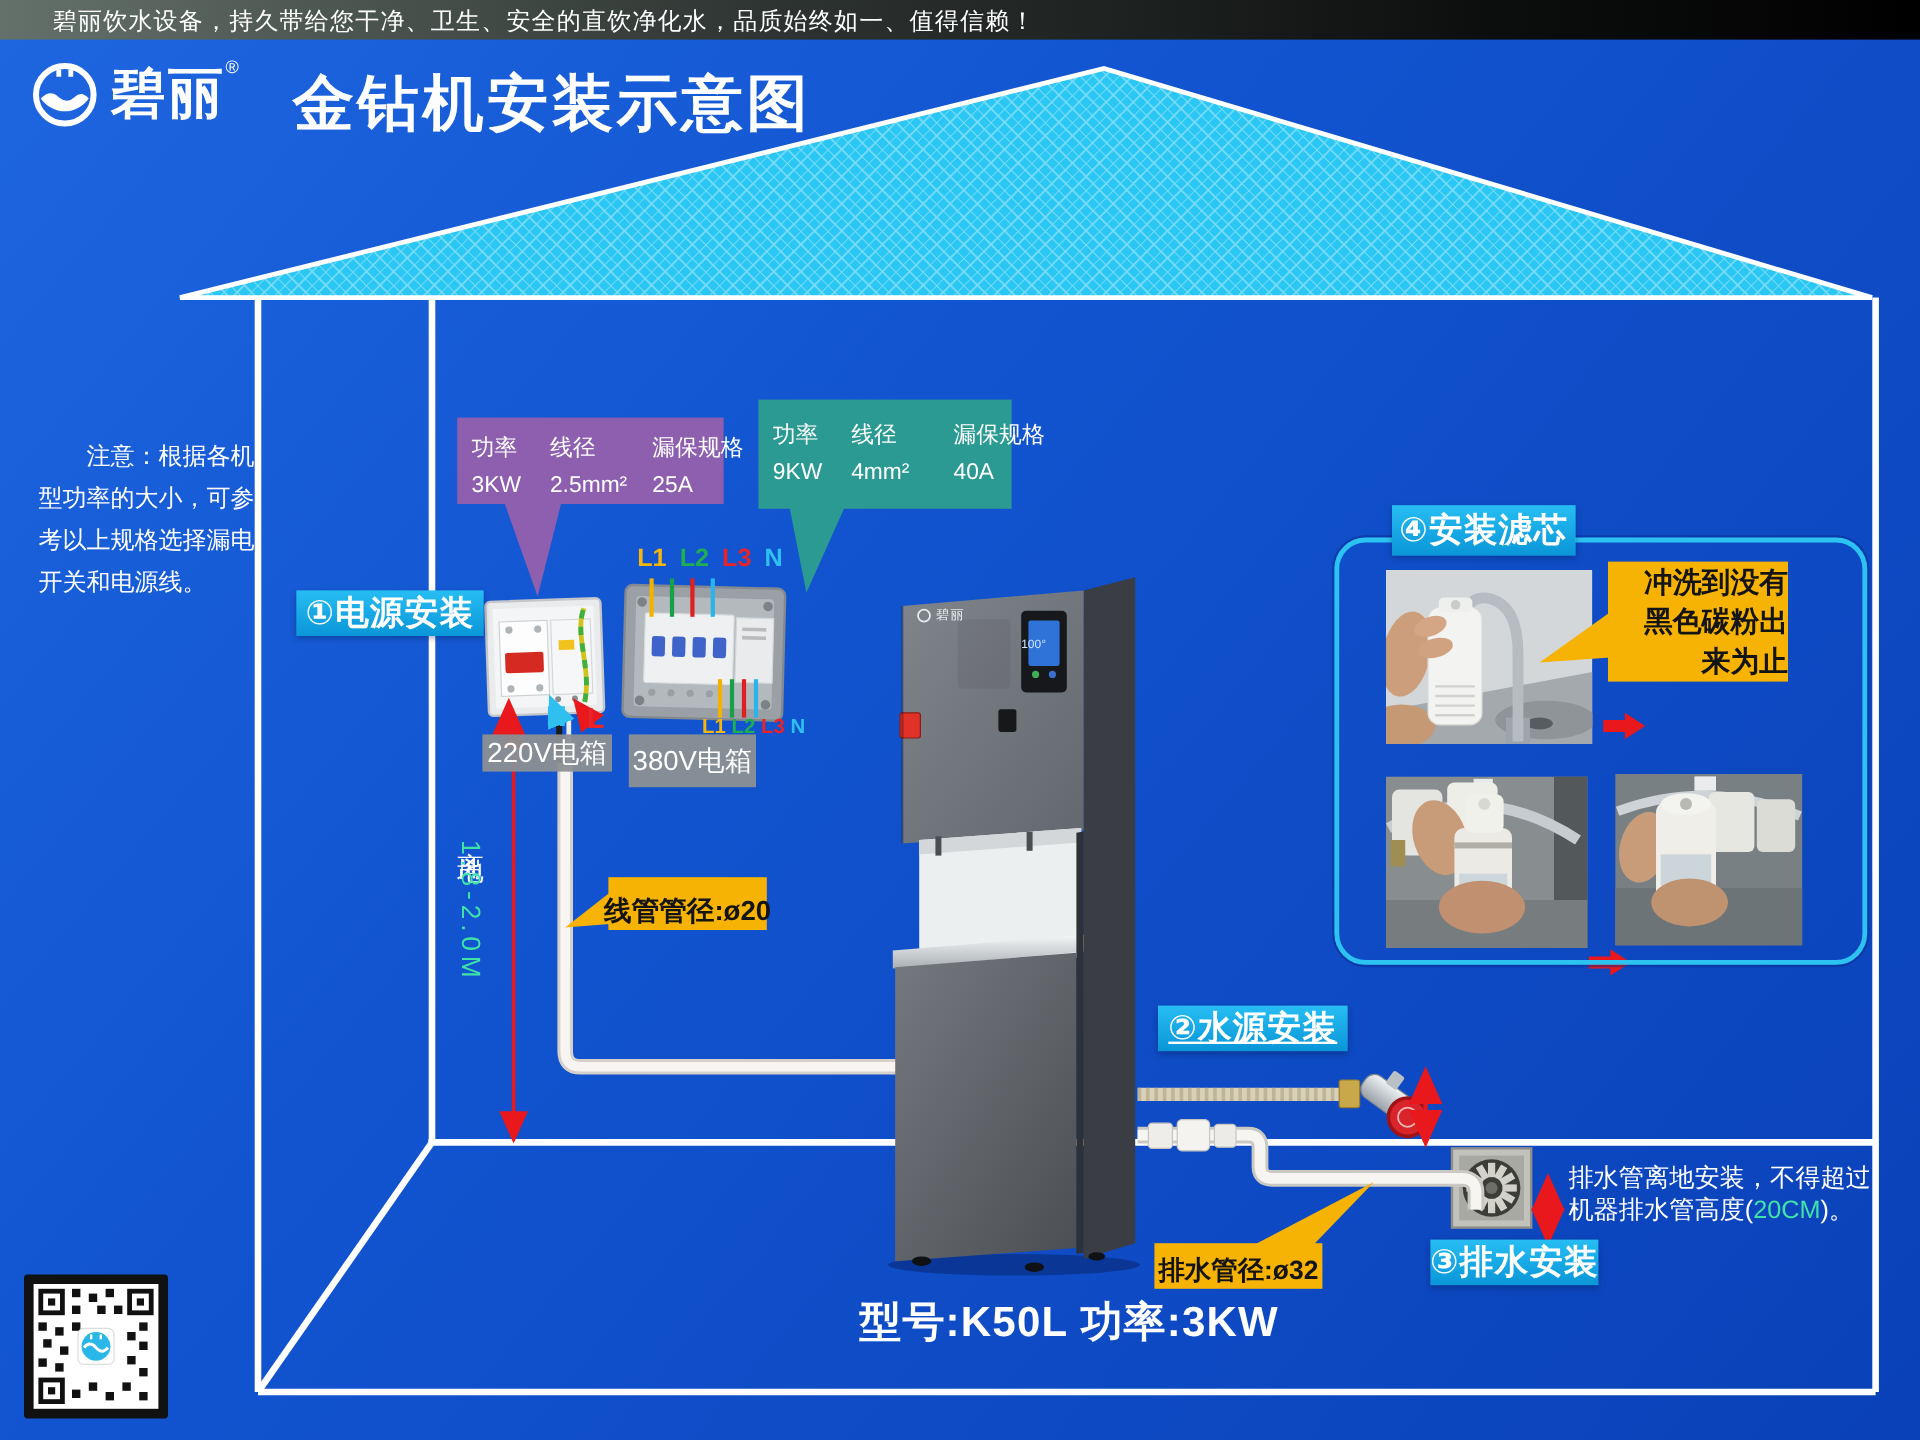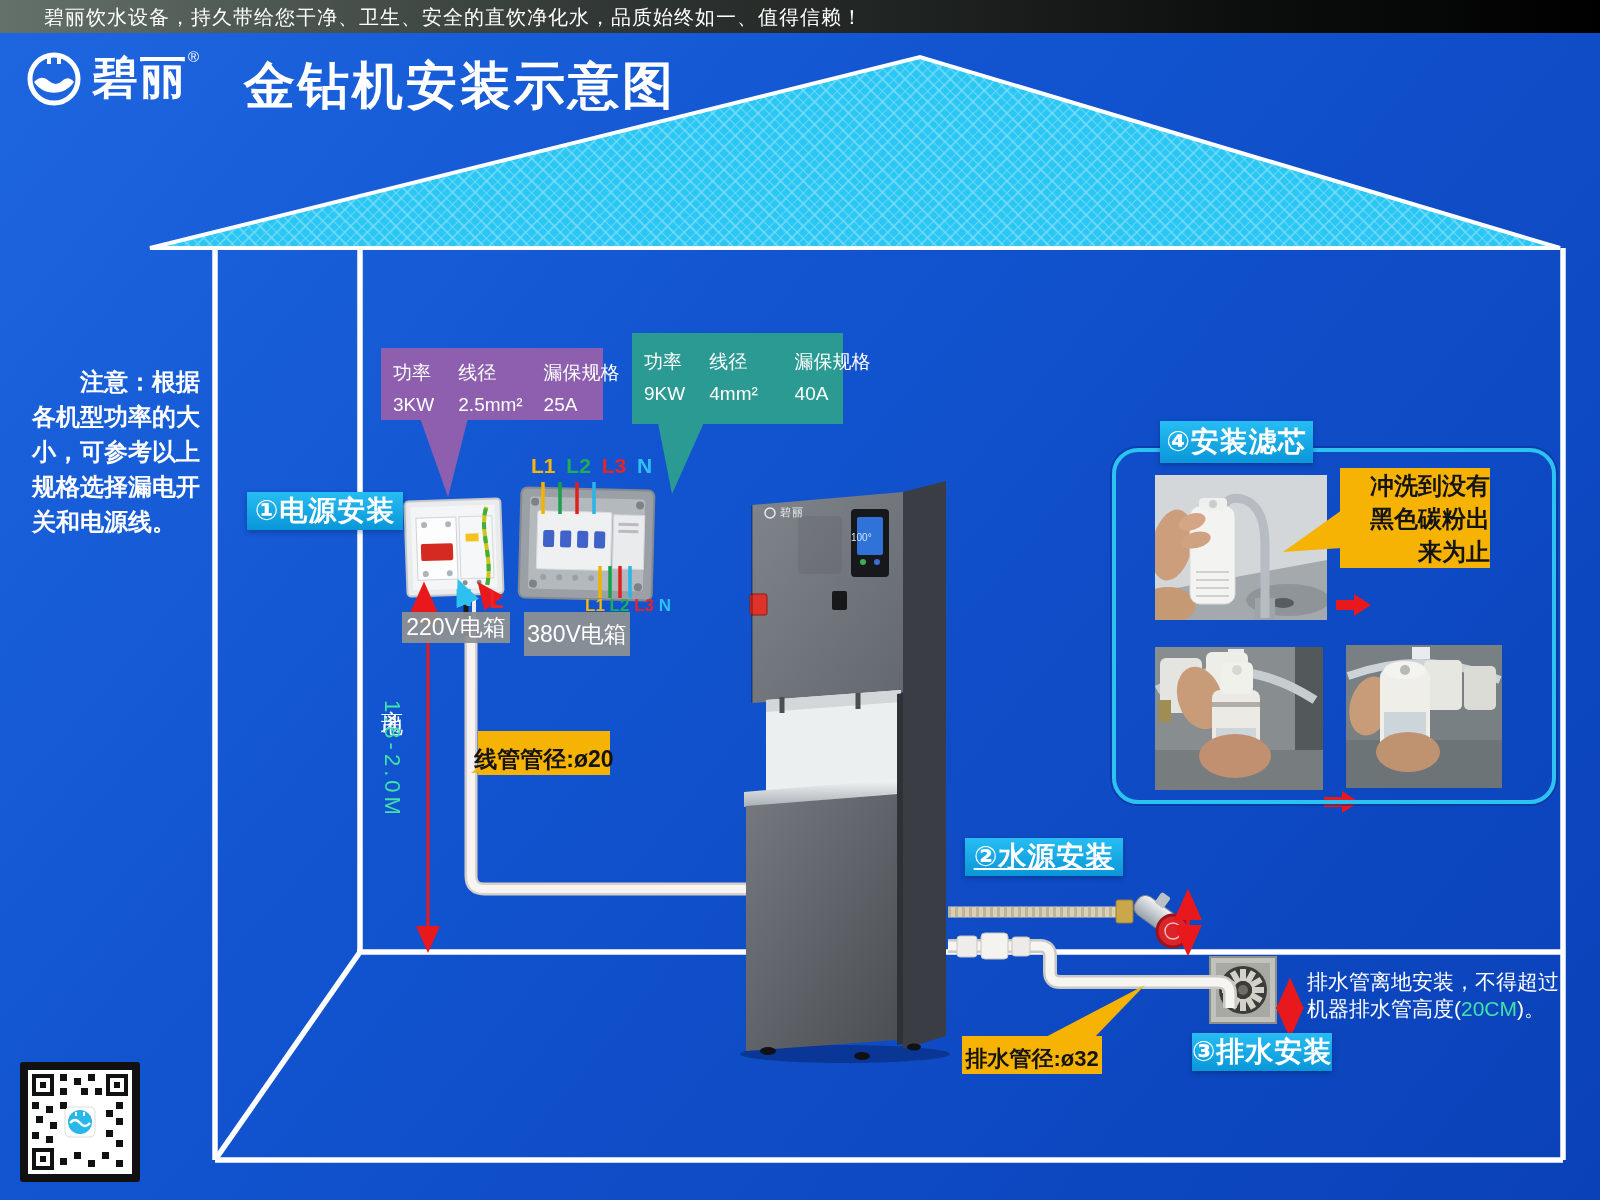--- a/index.html
+++ b/index.html
@@ -8,21 +8,21 @@
     font-family:"Liberation Sans","DejaVu Sans",sans-serif;}
   .abs{position:absolute;}
   .scene{position:absolute;left:0;top:0;z-index:1;}
   .topbar{left:0;top:0;width:1600px;height:33px;z-index:6;
     background:linear-gradient(90deg,#64716a,#2e3431 40%,#0c0e0d 78%,#000);}
   .topbar-text{position:absolute;left:44px;top:4px;font-size:20px;color:#fff;letter-spacing:1px;white-space:nowrap;}
   .brand{left:26px;top:48px;display:flex;align-items:flex-start;z-index:5;}
   .brand-name{font-size:46px;color:#fff;font-weight:bold;margin-left:10px;line-height:58px;letter-spacing:2px;}
   .brand-reg{font-size:15px;color:#fff;margin-top:0;}
   .title{left:196px;top:52px;font-size:51px;color:#fff;font-weight:bold;letter-spacing:3px;z-index:5;white-space:nowrap;margin-left:48px;}
-  .note{left:32px;top:364px;width:184px;font-size:24px;line-height:35px;color:#fff;z-index:3;font-weight:bold;}
+  .note{left:32px;top:364px;width:184px;font-size:20px;line-height:35px;color:#fff;z-index:3;}
   .spec{color:#fff;font-size:19px;padding:12px 12px;z-index:3;}
   .spec-row{margin-bottom:8px;white-space:nowrap;}
   .spec .c1{display:inline-block;width:60px;}
   .spec .c2{display:inline-block;width:80px;}
   .step{display:flex;align-items:center;justify-content:center;z-index:4;
     background:linear-gradient(180deg,#27bdf3,#0a96d8);color:#fff;font-weight:bold;font-size:28px;
     box-shadow:0 2px 5px rgba(0,20,60,.35);letter-spacing:1px;white-space:nowrap;}
   .graybox{display:flex;align-items:center;justify-content:center;background:rgba(140,144,147,.95);
     color:#fff;font-size:23px;z-index:3;white-space:nowrap;}
   .ylw{display:flex;align-items:flex-end;justify-content:center;background:#f6b303;color:#141414;
@@ -409,35 +409,36 @@
     <span class="lr">L3</span>
     <span class="lc">N</span>
   </div>
   <div class="abs phase lc" style="left:455px;top:584px;font-size:24px;">N</div>
   <div class="abs phase lr" style="left:489px;top:586px;font-size:24px;">L</div>
 
   <div class="abs vtext">
     <span>离地</span><span class="green">1.8-2.0M</span>
   </div>
 
-  <div class="abs ylw" style="left:478px;top:731px;width:132px;height:44px;font-size:23px;">线管管径:ø20</div>
+  <div class="abs ylw" style="left:507px;top:731px;width:132px;height:44px;font-size:23px;">线管管径:ø20</div>
   <div class="abs ylw" style="left:962px;top:1036px;width:140px;height:38px;font-size:22px;">排水管径:ø32</div>
   <div class="abs ylw multi" style="left:1340px;top:468px;width:150px;height:100px;font-size:24px;line-height:33px;">
     <div>冲洗到没有</div>
     <div>黑色碳粉出</div>
     <div>来为止</div>
   </div>
 
   <div class="abs panel"></div>
 
 
   <div class="abs drain-note">
     <div>排水管离地安装，不得超过</div>
     <div>
       <span>机器排水管高度(</span><span class="green">20CM</span><span>)。</span>
     </div>
   </div>
 
   <div class="abs machine-brand">碧丽</div>
   <div class="abs screen-val">100°</div>
 
+  <div class="abs model">型号:K50L 功率:3KW</div>
 
 </div>
 
 </body></html>

